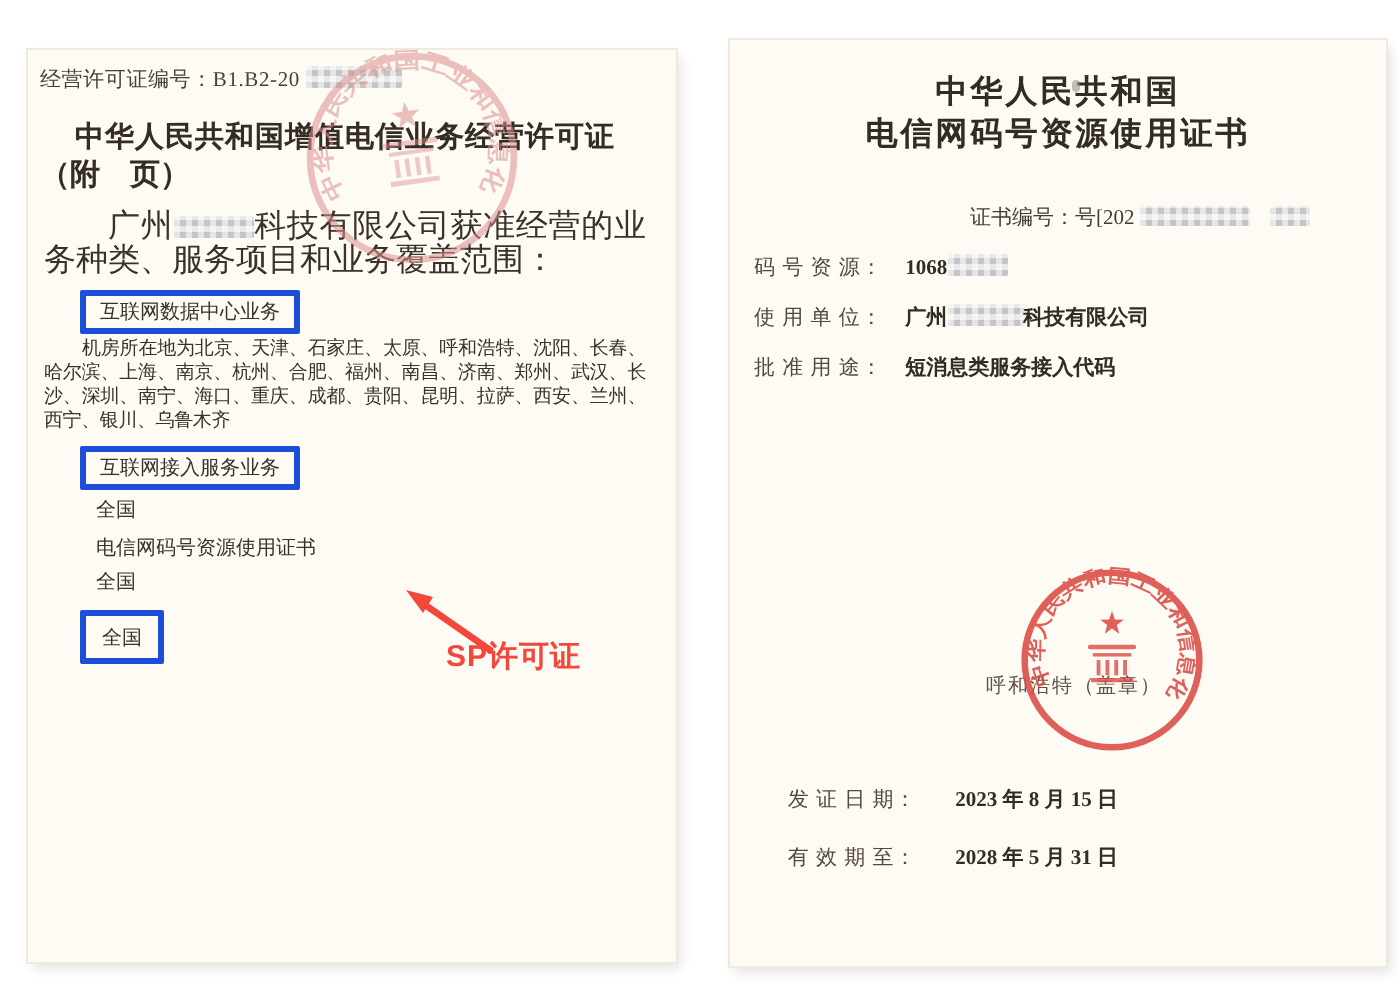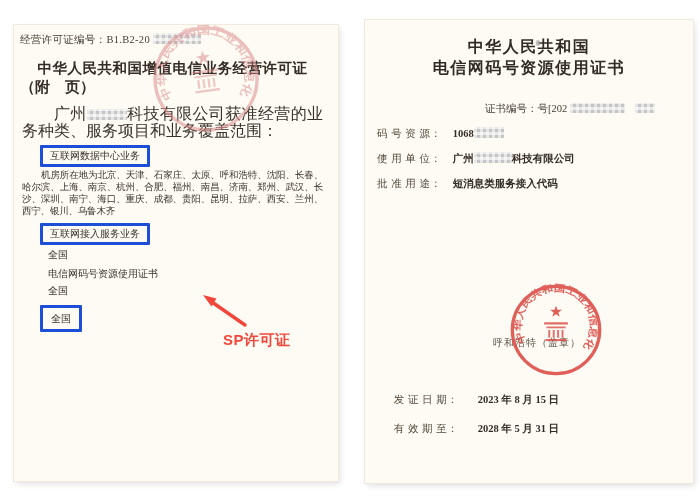--- a/index.html
+++ b/index.html
@@ -44,21 +44,21 @@
   .lintro{font-size:16px;line-height:17px;text-indent:2em;margin:8px 2px 3px 2px;text-align:justify;}
   .svc-box{
     display:inline-block;border:3px solid #1d4ed8;border-radius:1px;
     padding:1px 7px;margin:3px 0 0 20px;font-size:10px;color:#3a322a;
   }
   .svc-scope-para{font-size:9.5px;line-height:12px;text-indent:2em;text-align:justify;margin:2px 2px 0 2px;letter-spacing:-.2px;}
   .svc-plain{font-size:10px;margin:5px 0 0 28px;}
   .scope-line{font-size:10px;margin:3px 0 0 28px;}
   .box3 .scope-in{margin-top:2px;}
   .annotation-label{
-    position:absolute;left:209px;top:306px;
+    position:absolute;left:209px;top:294px;
     font-family:"Liberation Sans","DejaVu Sans",sans-serif;
     font-size:15px;font-weight:bold;color:#f2473a;letter-spacing:.5px;
   }
   .arrow-svg{position:absolute;left:177px;top:264px;}
   
   .rpaper{padding:16px 0 0 0;}
   .rtitle{font-size:16px;font-weight:bold;text-align:center;letter-spacing:1.5px;line-height:21px;color:#332c24;}
   .certno-line{font-size:10.5px;margin:24px 0 0 120px;color:#453b30;}
   .rintro{font-size:10.5px;line-height:16px;text-indent:2em;text-align:justify;margin:9px 26px 0 24px;}
   .field-rows{margin:11px 0 0 12px;}

